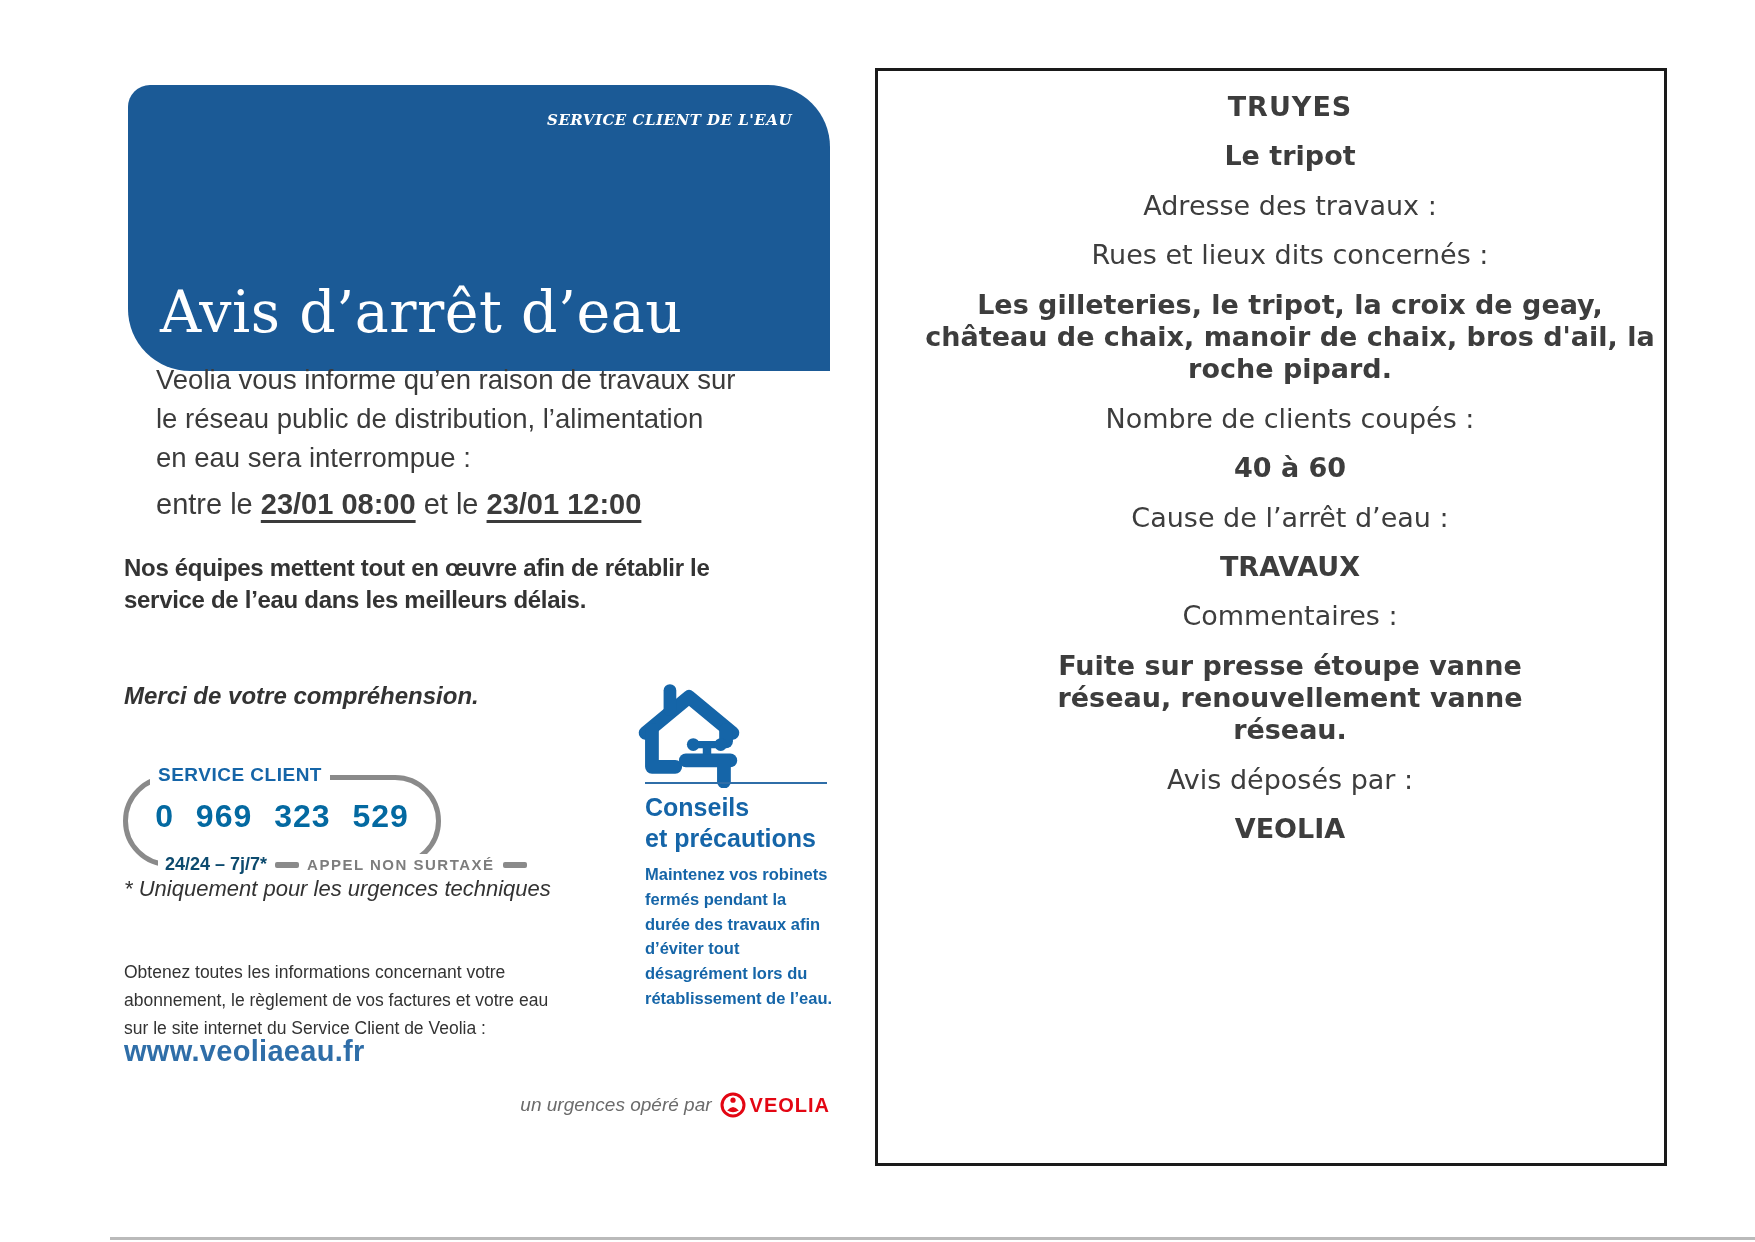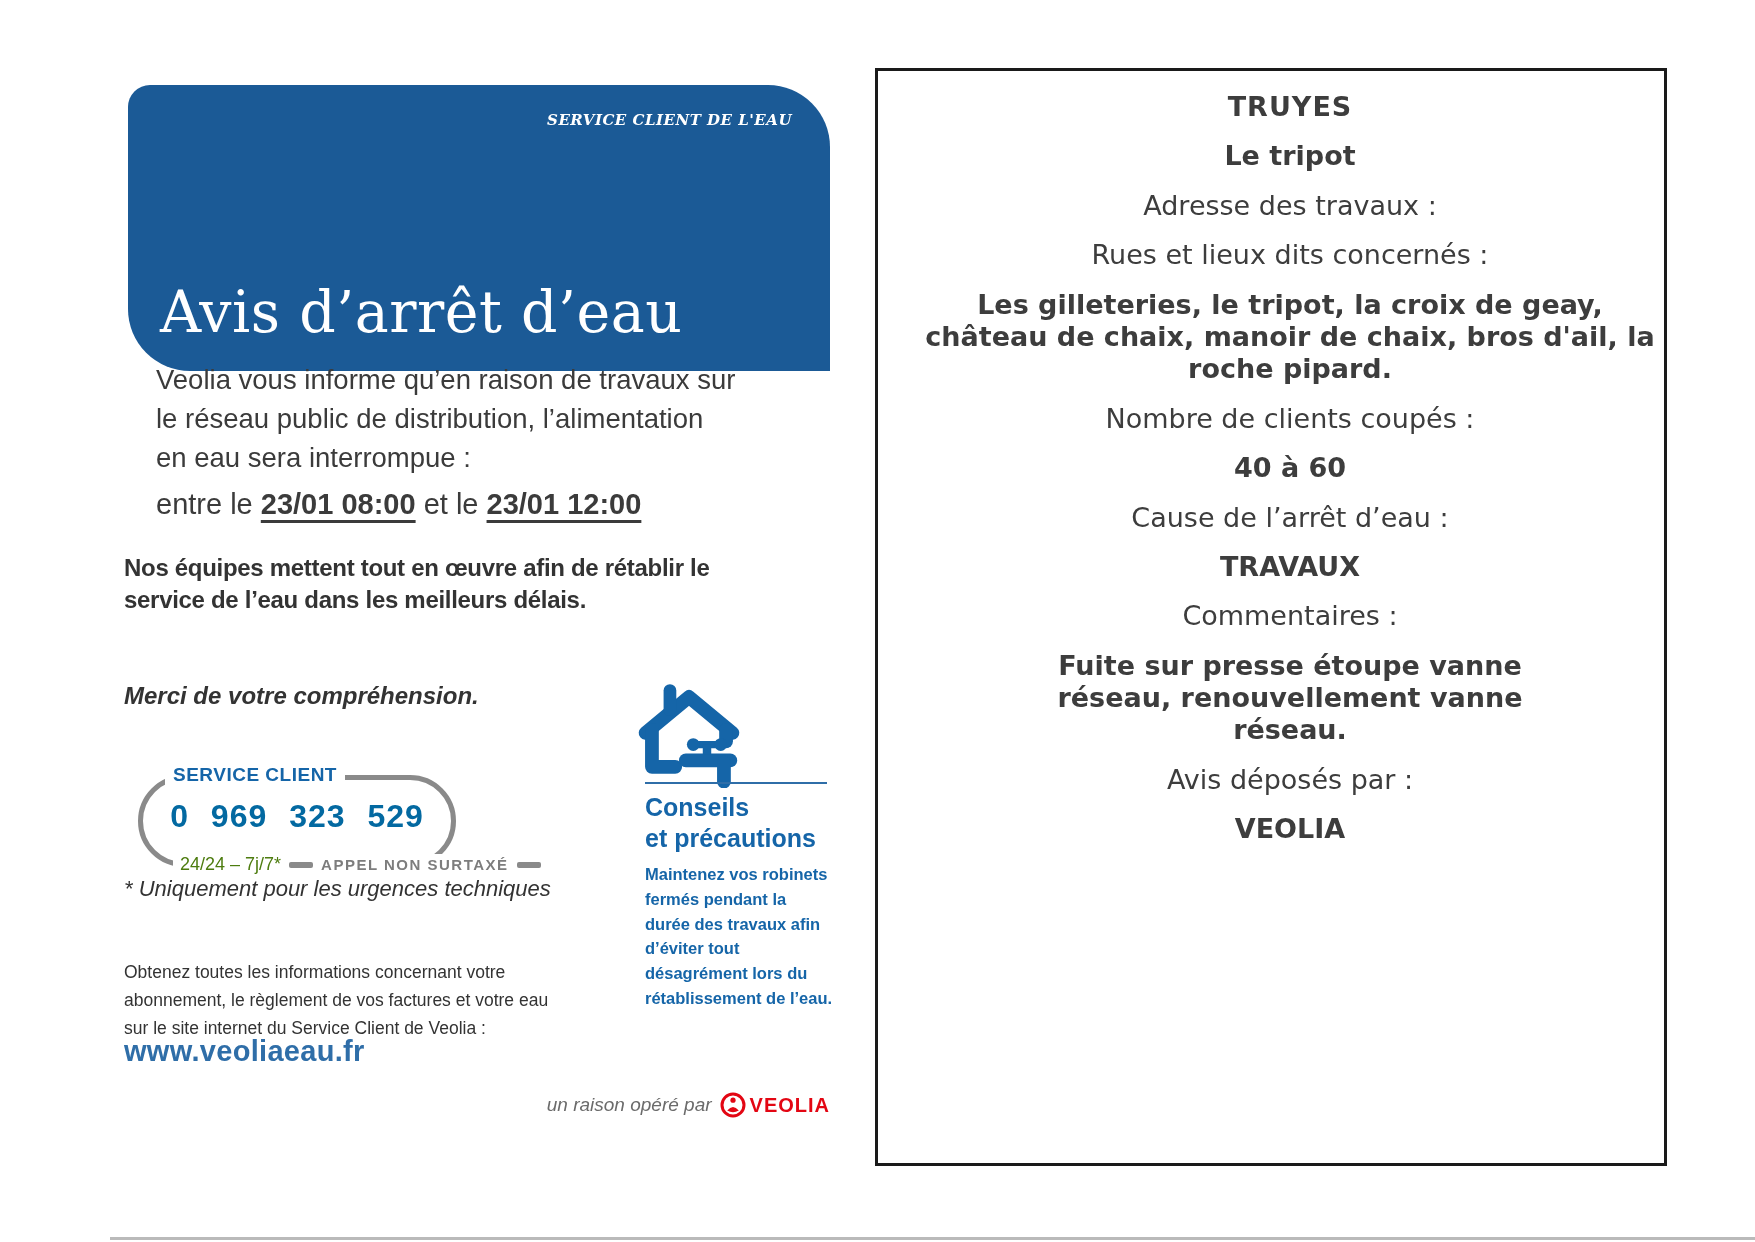--- a/index.html
+++ b/index.html
@@ -16,29 +16,29 @@
              font-family:"DejaVu Serif",serif;font-size:57px;letter-spacing:.5px;}
 
   .intro{position:absolute;left:156px;top:360px;width:580px;font-size:27.5px;line-height:1.42;color:#3b3b3b;}
   .period{position:absolute;left:156px;top:488px;width:640px;font-size:29px;color:#3b3b3b;}
   .period b{font-weight:bold;text-decoration:underline;text-decoration-thickness:3px;text-underline-offset:6px;}
 
   .effort{position:absolute;left:124px;top:552px;width:628px;font-weight:bold;font-size:24px;
           letter-spacing:-.3px;line-height:1.32;color:#333;}
   .thanks{position:absolute;left:124px;top:682px;font-weight:bold;font-size:24px;color:#333;font-style:italic;}
 
-  .bubble{position:absolute;left:138px;top:775px;width:308px;height:82px;
+  .bubble{position:absolute;left:123px;top:775px;width:308px;height:82px;
           border:5px solid #8a8a8a;border-radius:46px;background:#fff;}
   .bubble-label{position:absolute;left:22px;top:-16px;background:#fff;padding:0 8px;
                 color:#1565a8;font-weight:bold;font-size:19px;letter-spacing:.5px;}
   .bubble-phone{position:absolute;left:0;right:0;top:18px;text-align:center;color:#0369a1;
                 font-weight:bold;font-size:32px;word-spacing:12px;letter-spacing:1px;}
   .bubble-foot{position:absolute;left:30px;bottom:-13px;background:#fff;padding:0 7px;
                white-space:nowrap;display:flex;align-items:center;gap:8px;}
-  .bubble-hours{color:#4d7c0f;font-weight:normal;font-size:18px;}
+  .bubble-hours{color:#0c4a6e;font-weight:bold;font-size:18px;}
   .dash{display:inline-block;width:24px;height:6px;background:#8a8a8a;border-radius:2px;}
   .bubble-toll{color:#7d7d7d;font-weight:bold;font-size:15px;letter-spacing:1.5px;}
 
   .note{position:absolute;left:124px;top:876px;font-style:italic;font-weight:500;font-size:22px;color:#333;text-align:center;}
 
   .info{position:absolute;left:124px;top:958px;width:440px;font-size:17.5px;line-height:1.6;color:#333;}
   .site{position:absolute;left:124px;top:1035px;font-size:29px;font-weight:bold;color:#2f6ea8;letter-spacing:.3px;}
 
   .house{position:absolute;left:630px;top:680px;}
   .advice-rule{position:absolute;left:645px;top:782px;width:182px;height:2px;background:#2f6ea8;}
@@ -111,21 +111,21 @@
       <circle cx="59" cy="61" r="6" fill="#1565a8"></circle>
       <circle cx="85" cy="61" r="6" fill="#1565a8"></circle>
     </svg>
   </div>
   <div class="advice-rule"></div>
   <div class="advice-title" style="white-space:pre-line">Conseils
 et précautions</div>
   <div class="advice-body">Maintenez vos robinets fermés pendant la durée des travaux afin d’éviter tout désagrément lors du rétablissement de l’eau.</div>
 
   <div class="foot">
-    <span class="foot-text">un raison opéré par</span>
+    <span class="foot-text">un urgences opéré par</span>
     <span class="veolia-logo">
       <svg width="26" height="26" viewBox="0 0 26 26">
         <circle cx="13" cy="13" r="11" fill="none" stroke="#e30613" stroke-width="3"></circle>
         <circle cx="13" cy="8.2" r="2.6" fill="#e30613"></circle>
         <path d="M 7.2 18.5 Q 13 11.5 18.8 18.5 Q 13 21.8 7.2 18.5 Z" fill="#e30613"></path>
       </svg>
       <span class="veolia-word">VEOLIA</span>
     </span>
   </div>
 

